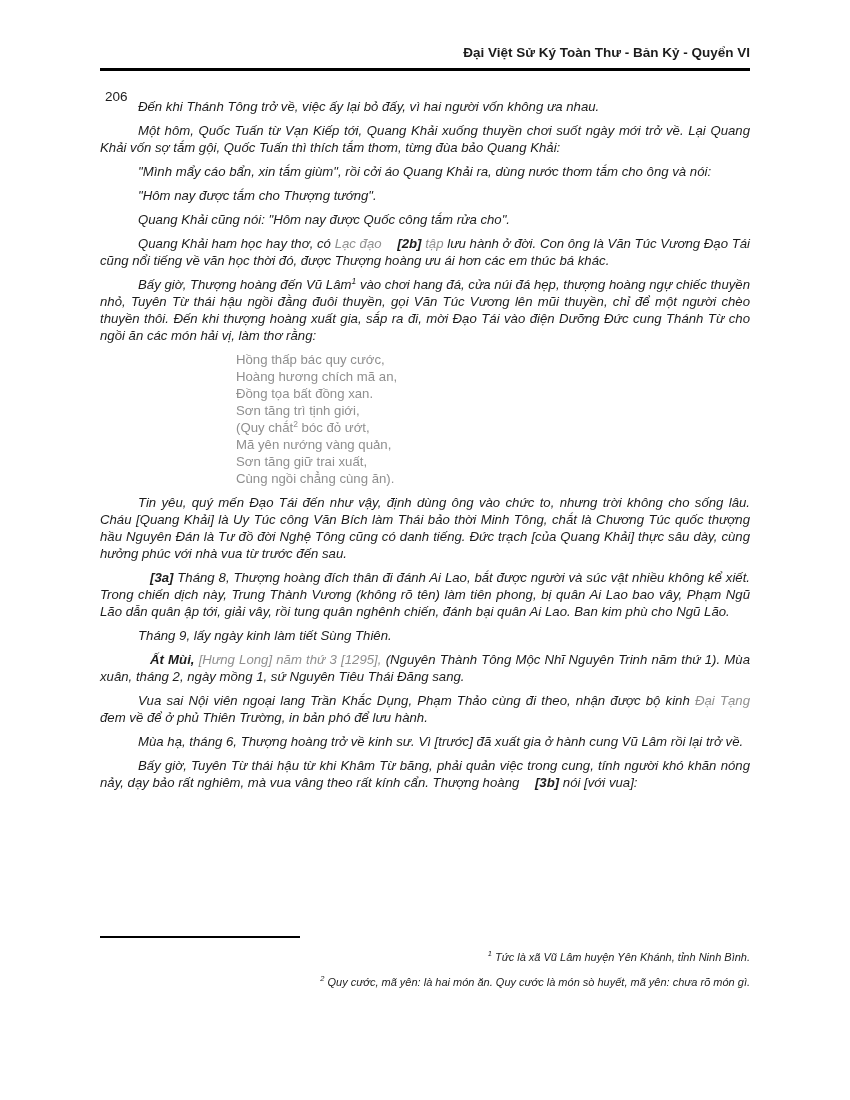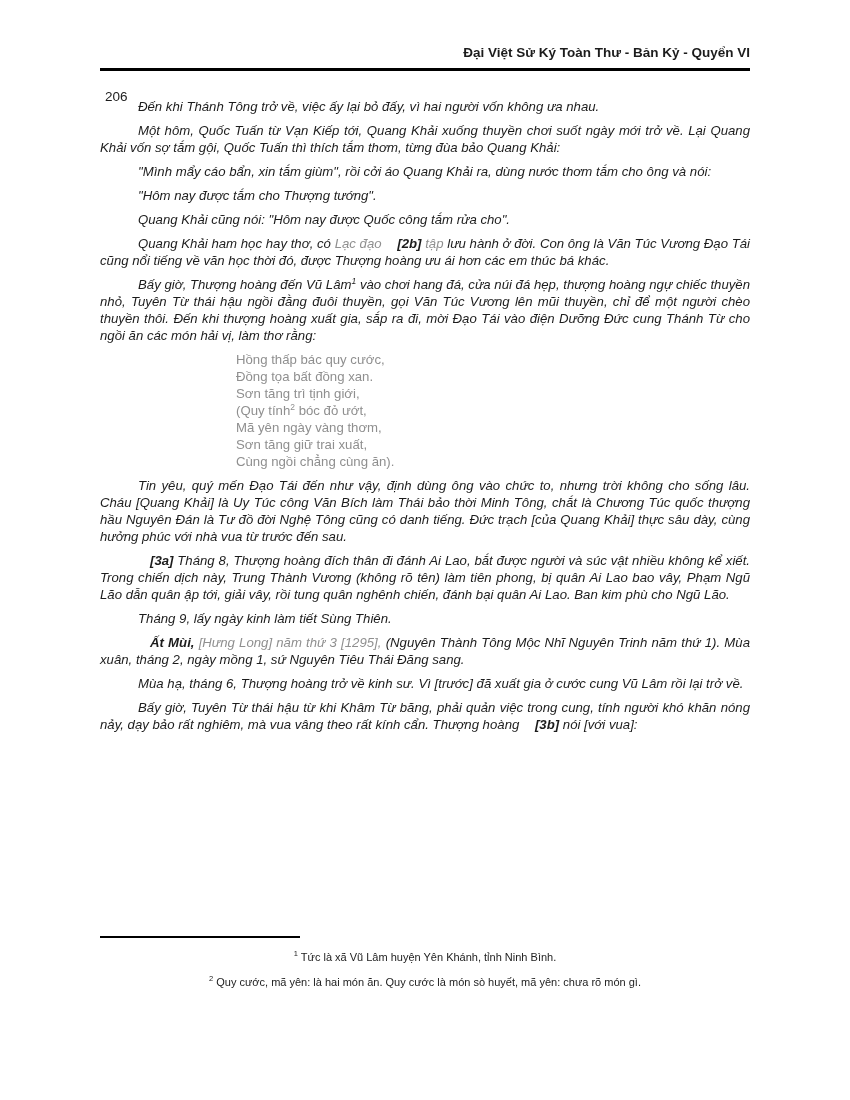--- a/index.html
+++ b/index.html
@@ -80,21 +80,21 @@
     width:650px;
     font-size:11px;
     line-height:14px;
     color:#222222;
   }
   .footnote-rule{
     width:200px;
     border-top:2px solid var(--rule);
     margin-bottom:12px;
   }
-  .footnote{margin-bottom:11px;text-align:center;}
+  .footnote{margin-bottom:11px;text-align:right;font-style:italic;}
   .footnote sup{
     font-size:7.5px;
     line-height:0;
     vertical-align:super;
   }
 </style>
 </head>
 <body>
 
 <div class="page">
@@ -107,32 +107,34 @@
   <main class="page-body" id="document-body">
       <p class="para"><span>Đến khi Thánh Tông trở về, việc ấy lại bỏ đấy, vì hai người vốn không ưa nhau.</span></p>
       <p class="para"><span>Một hôm, Quốc Tuấn từ Vạn Kiếp tới, Quang Khải xuống thuyền chơi suốt ngày mới trở về. Lại Quang Khải vốn sợ tắm gội, Quốc Tuấn thì thích tắm thơm, từng đùa bảo Quang Khải:</span></p>
       <p class="para"><span>"Mình mẩy cáo bẩn, xin tắm giùm", rồi cởi áo Quang Khải ra, dùng nước thơm tắm cho ông và nói:</span></p>
       <p class="para"><span>"Hôm nay được tắm cho Thượng tướng".</span></p>
       <p class="para"><span>Quang Khải cũng nói: "Hôm nay được Quốc công tắm rửa cho".</span></p>
       <p class="para"><span>Quang Khải ham học hay thơ, có </span><span class="seg-gray">Lạc đạo </span><span class="seg-bold">[2b]</span><span class="seg-gray"> tập</span><span> lưu hành ở đời. Con ông là Văn Túc Vương Đạo Tái cũng nổi tiếng về văn học thời đó, được Thượng hoàng ưu ái hơn các em thúc bá khác.</span></p>
       <p class="para"><span>Bấy giờ, Thượng hoàng đến Vũ Lâm</span><sup class="fn-ref">1</sup><span> vào chơi hang đá, cửa núi đá hẹp, thượng hoàng ngự chiếc thuyền nhỏ, Tuyên Từ thái hậu ngồi đằng đuôi thuyền, gọi Văn Túc Vương lên mũi thuyền, chỉ để một người chèo thuyền thôi. Đến khi thượng hoàng xuất gia, sắp ra đi, mời Đạo Tái vào điện Dưỡng Đức cung Thánh Từ cho ngồi ăn các món hải vị, làm thơ rằng:</span></p>
       <div class="poem">
         <div class="poem-line"><span>Hồng thấp bác quy cước,</span></div>
+        <div class="poem-line"><span>Hoàng hương chích mã an,</span></div>
         <div class="poem-line"><span>Đồng tọa bất đồng xan.</span></div>
         <div class="poem-line"><span>Sơn tăng trì tịnh giới,</span></div>
-        <div class="poem-line"><span>(Quy tính</span><sup class="fn-ref">2</sup><span> bóc đỏ ướt,</span></div>
-        <div class="poem-line"><span>Mã yên ngày vàng thơm,</span></div>
+        <div class="poem-line"><span>(Quy chắt</span><sup class="fn-ref">2</sup><span> bóc đỏ ướt,</span></div>
+        <div class="poem-line"><span>Mã yên nướng vàng quản,</span></div>
         <div class="poem-line"><span>Sơn tăng giữ trai xuất,</span></div>
         <div class="poem-line"><span>Cùng ngồi chẳng cùng ăn).</span></div>
       </div>
       <p class="para"><span>Tin yêu, quý mến Đạo Tái đến như vậy, định dùng ông vào chức to, nhưng trời không cho sống lâu. Cháu [Quang Khải] là Uy Túc công Văn Bích làm Thái bảo thời Minh Tông, chắt là Chương Túc quốc thượng hầu Nguyên Đán là Tư đồ đời Nghệ Tông cũng có danh tiếng. Đức trạch [của Quang Khải] thực sâu dày, cùng hưởng phúc với nhà vua từ trước đến sau.</span></p>
       <p class="para"><span class="seg-bold">[3a]</span><span> Tháng 8, Thượng hoàng đích thân đi đánh Ai Lao, bắt được người và súc vật nhiều không kể xiết. Trong chiến dịch này, Trung Thành Vương (không rõ tên) làm tiên phong, bị quân Ai Lao bao vây, Phạm Ngũ Lão dẫn quân ập tới, giải vây, rồi tung quân nghênh chiến, đánh bại quân Ai Lao. Ban kim phù cho Ngũ Lão.</span></p>
       <p class="para"><span>Tháng 9, lấy ngày kinh làm tiết Sùng Thiên.</span></p>
       <p class="para"><span class="seg-bold">Ất Mùi,</span><span class="seg-gray"> [Hưng Long] năm thứ 3 [1295],</span><span> (Nguyên Thành Tông Mộc Nhĩ Nguyên Trinh năm thứ 1). Mùa xuân, tháng 2, ngày mồng 1, sứ Nguyên Tiêu Thái Đăng sang.</span></p>
-      <p class="para"><span>Mùa hạ, tháng 6, Thượng hoàng trở về kinh sư. Vì [trước] đã xuất gia ở cước cung Vũ Lâm rồi lại trở về.</span></p>
+      <p class="para"><span>Vua sai Nội viên ngoại lang Trần Khắc Dụng, Phạm Thảo cùng đi theo, nhận được bộ kinh </span><span class="seg-gray">Đại Tạng</span><span> đem về để ở phủ Thiên Trường, in bản phó để lưu hành.</span></p>
+      <p class="para"><span>Mùa hạ, tháng 6, Thượng hoàng trở về kinh sư. Vì [trước] đã xuất gia ở hành cung Vũ Lâm rồi lại trở về.</span></p>
       <p class="para"><span>Bấy giờ, Tuyên Từ thái hậu từ khi Khâm Từ băng, phải quản việc trong cung, tính người khó khăn nóng nảy, dạy bảo rất nghiêm, mà vua vâng theo rất kính cẩn. Thượng hoàng </span><span class="seg-bold">[3b]</span><span> nói [với vua]:</span></p>
     </main>
 
   <footer class="footnotes">
     <div class="footnote-rule"></div>
     <div id="footnote-list">
         <p class="footnote"><sup>1</sup><span> Tức là xã Vũ Lâm huyện Yên Khánh, tỉnh Ninh Bình.</span></p>
         <p class="footnote"><sup>2</sup><span> Quy cước, mã yên: là hai món ăn. Quy cước là món sò huyết, mã yên: chưa rõ món gì.</span></p>
       </div>
   </footer>

